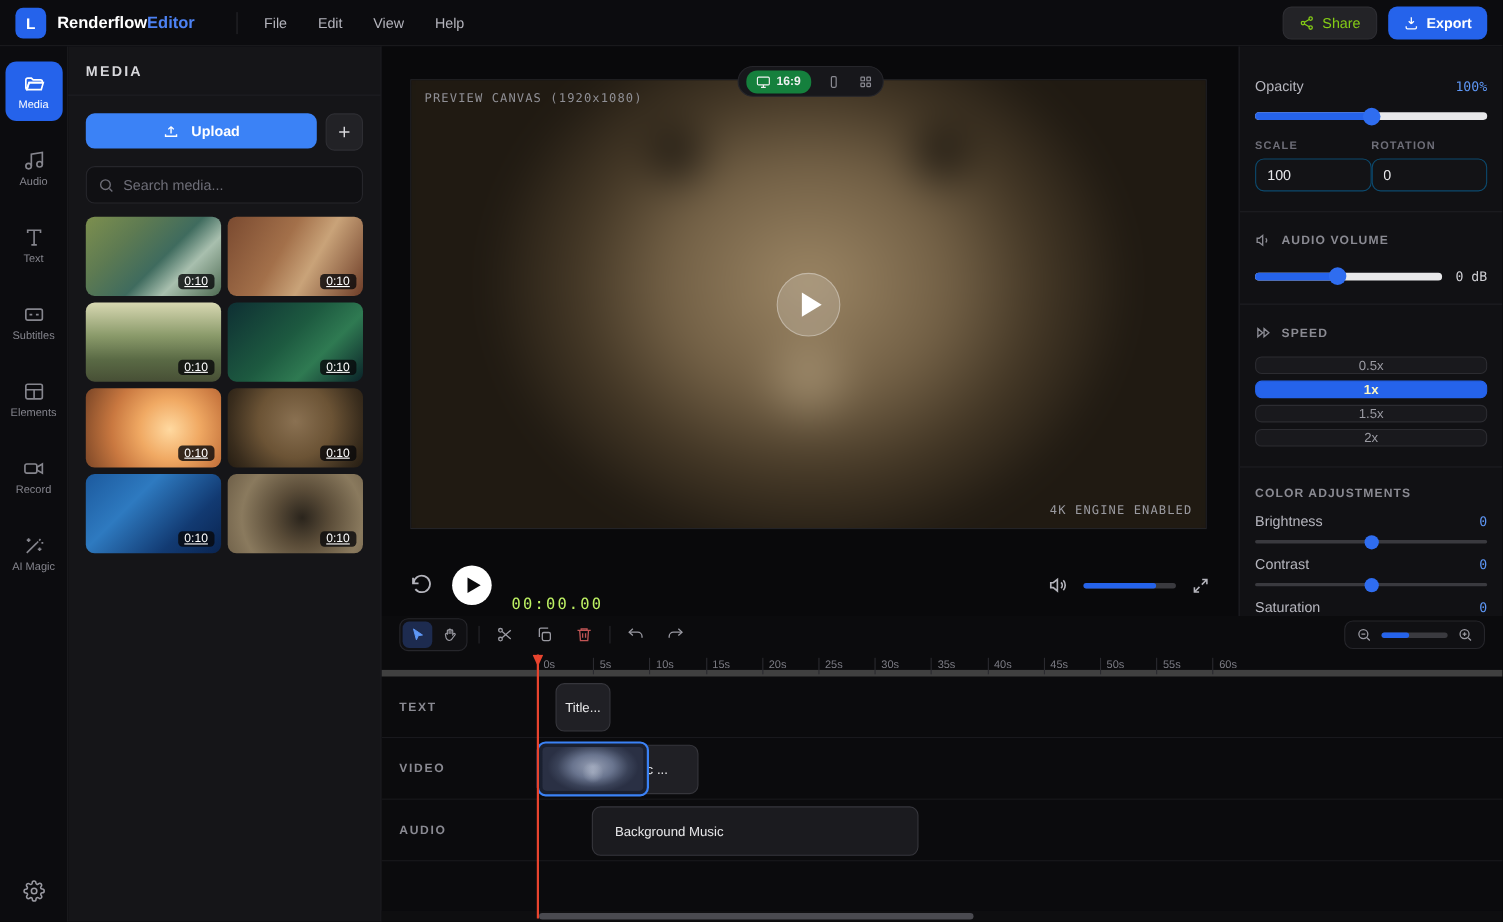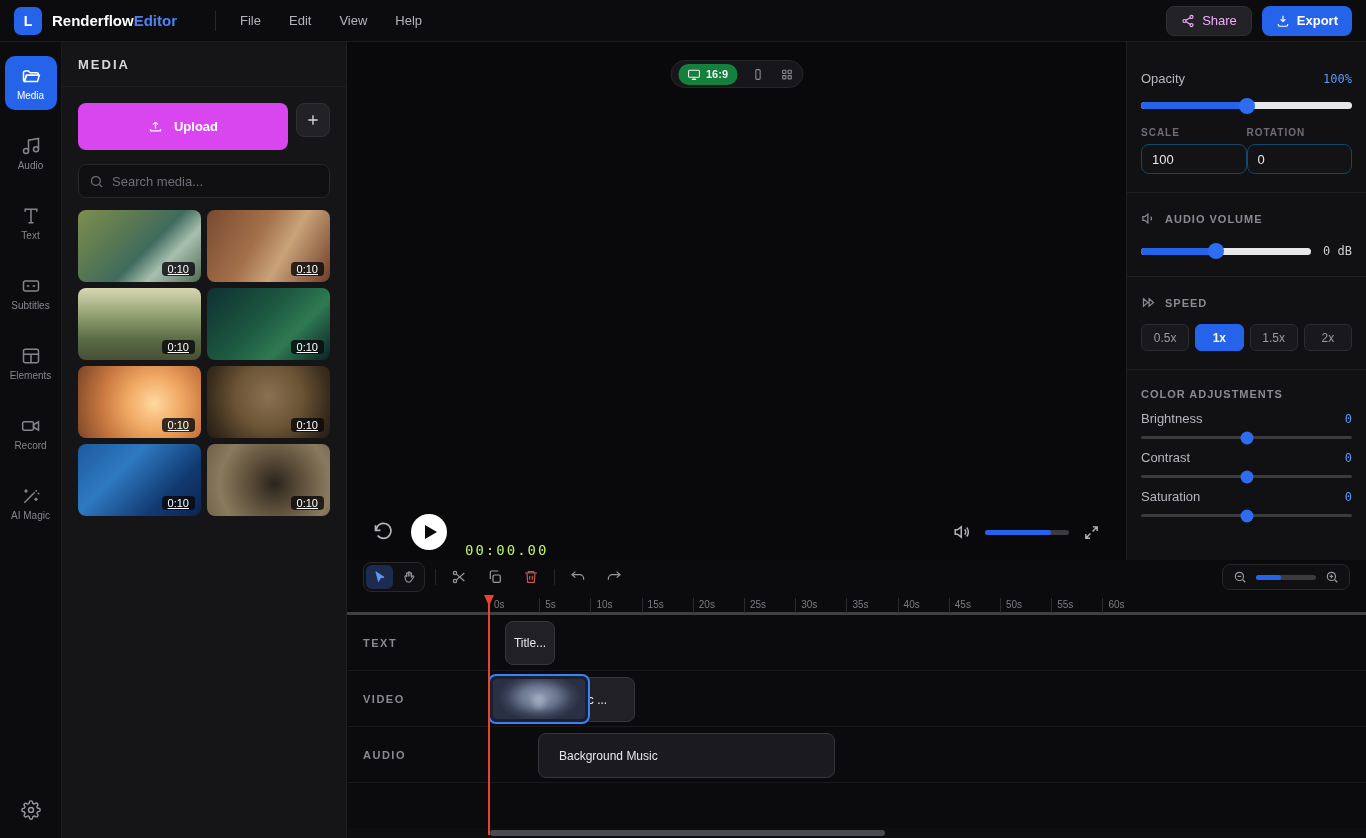--- a/index.html
+++ b/index.html
@@ -10,36 +10,36 @@
   button { cursor:pointer; font-family:inherit; }
 
   
   .topbar { position:absolute; left:0; top:0; width:1366px; height:42px; background:#0c0c0f; border-bottom:1px solid #1b1b1f; display:flex; align-items:center; padding:0 14px; z-index:20; }
   .logo-badge { width:28px; height:28px; border-radius:7px; background:#2563eb; display:flex; align-items:center; justify-content:center; font-weight:bold; font-size:14px; color:#fff; }
   .brand { margin-left:10px; font-size:15px; font-weight:bold; color:#fff; }
   .brand-accent { color:#4d82f3; }
   .menu-divider { width:1px; height:20px; background:#26262b; margin:0 24px 0 38px; }
   .menu { display:flex; gap:28px; font-size:13px; color:#b4b4bc; }
   .topbar-right { margin-left:auto; display:flex; gap:10px; }
-  .btn { display:flex; align-items:center; gap:7px; font-size:13px; border-radius:8px; height:30px; padding:0 14px; border:none; color:#f0abfc; }
+  .btn { display:flex; align-items:center; gap:7px; font-size:13px; border-radius:8px; height:30px; padding:0 14px; border:none; color:#84cc16; }
   .btn-dark { background:#232327; border:1px solid #2e2e33; }
   .btn-blue { background:#2563eb; color:#fff; font-weight:bold; }
 
   
   .rail { position:absolute; left:0; top:42px; bottom:0; width:62px; background:#0c0c0f; border-right:1px solid #1b1b1f; display:flex; flex-direction:column; align-items:center; padding-top:14px; }
   .rail-item { width:52px; height:54px; border-radius:10px; display:flex; flex-direction:column; align-items:center; justify-content:center; gap:4px; color:#85858d; font-size:10px; margin-bottom:16px; cursor:pointer; }
   .rail-item.active { background:#2563eb; color:#fff; }
   .rail-gear { margin-top:auto; margin-bottom:18px; color:#9a9aa2; cursor:pointer; }
 
   
   .media-panel { position:absolute; left:62px; top:42px; bottom:0; width:285px; background:#151518; border-right:1px solid #1f1f23; }
   .media-header { height:45px; display:flex; align-items:center; padding:0 16px; border-bottom:1px solid #1f1f23; font-size:13px; font-weight:bold; letter-spacing:2px; color:#d8d8dc; }
   .media-body { padding:16px; }
   .upload-row { display:flex; gap:8px; }
-  .upload-btn { flex:1; height:47px; background:#d946ef; border:none; border-radius:8px; color:#fff; font-size:13px; font-weight:bold; display:flex; align-items:center; justify-content:center; gap:11px; }
+  .upload-btn { flex:1; height:32px; background:#3b82f6; border:none; border-radius:8px; color:#fff; font-size:13px; font-weight:bold; display:flex; align-items:center; justify-content:center; gap:11px; }
   .add-btn { width:34px; height:34px; background:#222226; border:1px solid #2e2e33; border-radius:8px; color:#d8d8dc; display:flex; align-items:center; justify-content:center; }
   .search-box { margin-top:14px; height:34px; background:#101013; border:1px solid #26262b; border-radius:8px; display:flex; align-items:center; padding:0 10px; gap:8px; color:#6e6e78; }
   .search-box input { flex:1; background:transparent; border:none; outline:none; color:#d4d4d8; font-size:13px; font-family:inherit; min-width:0; }
   .search-box input::placeholder { color:#6e6e78; }
   .media-grid { margin-top:12px; display:grid; grid-template-columns:1fr 1fr; gap:6px; }
   .thumb { position:relative; height:72px; border-radius:8px; overflow:hidden; background:#232327; cursor:pointer; }
   .dur { position:absolute; right:6px; bottom:6px; background:rgba(8,8,10,.8); border-radius:4px; padding:1px 6px; font-size:11px; color:#fff;text-decoration:underline; }
 
   
   .stage { position:absolute; left:347px; top:42px; width:779px; height:518px; background:#09090b; }
@@ -80,41 +80,41 @@
   .sthumb { position:absolute; top:50%; transform:translate(-50%,-50%); width:16px; height:16px; border-radius:50%; background:#2f6df0; }
   .mini-label { font-size:10px; letter-spacing:1px; color:#6e6e78; font-weight:bold; }
   .input-grid { display:flex; gap:0; margin-top:18px; }
   .input-col { flex:1; }
   .num-input { width:100%; height:30px; background:#131316; border:1px solid #0c4a6e; border-radius:8px; color:#e8e8ea; font-size:13px; padding:0 10px; margin-top:6px; font-family:inherit; }
   .divider { height:1px; background:#1f1f23; margin:18px -14px; }
   .section-title { display:flex; align-items:center; gap:9px; font-size:11px; font-weight:bold; letter-spacing:1px; color:#8a8a92; }
   .vol-row { display:flex; align-items:center; gap:12px; margin-top:18px; }
   .vol-row .slider { flex:1; }
   .db-value { font-size:12px; color:#cfcfd4; white-space:nowrap; }
-  .speed-row { display:flex; gap:6px; margin-top:14px; }
+  .speed-row { display:flex; gap:6px; margin-top:14px;flex-direction:column; }
   .speed-btn { flex:1; height:27px; border-radius:6px; background:#19191d; border:1px solid #2c2c31; color:#9a9aa2; font-size:12px; }
   .speed-btn.active { background:#2563eb; border-color:#2563eb; color:#fef9c3; font-weight:bold; }
   .cs-row { margin-top:11px; }
   .cs-track { position:relative; height:3px; background:#3a3a3f; border-radius:2px; margin-top:10px; cursor:pointer; }
   .cs-thumb { position:absolute; left:50%; top:50%; transform:translate(-50%,-50%); width:13px; height:13px; border-radius:50%; background:#2f6df0; }
 
   
   .timeline { position:absolute; left:347px; top:560px; width:1019px; bottom:0; background:#0b0b0d; }
   .tl-toolbar { height:34px; display:flex; align-items:center; padding:0 16px; gap:10px; }
   .tool-group { display:flex; border:1px solid #26262b; border-radius:8px; padding:2px; gap:2px; background:#101013; }
   .tool-btn { width:27px; height:24px; border-radius:6px; background:none; border:none; color:#9a9aa2; display:flex; align-items:center; justify-content:center; }
   .tool-btn.active { background:#1d2b4f; color:#5e97f6; }
   .tb-icon { background:none; border:none; color:#9a9aa2; width:26px; height:26px; display:flex; align-items:center; justify-content:center; }
   .tb-icon.danger { color:#c25555; }
   .tb-divider { width:1px; height:16px; background:#26262b; }
   .zoom-group { margin-left:auto; display:flex; align-items:center; gap:9px; border:1px solid #26262b; background:#101013; border-radius:8px; padding:5px 10px; }
   .zoom-slider { width:60px; height:5px; background:#3a3a3f; border-radius:3px; position:relative; cursor:pointer; }
   .zbtn { background:none; border:none; color:#9a9aa2; display:flex; padding:0; }
 
-  .tl-ruler { position:absolute; top:35px; left:0; right:0; height:20px; border-bottom:3px solid #404040; }
+  .tl-ruler { position:absolute; top:35px; left:0; right:0; height:20px; border-bottom:6px solid #404040; }
   .tick { position:absolute; top:3px; font-size:10px; color:#7c7c84; padding-left:5px; border-left:1px solid #2a2a2f; height:15px; line-height:14px; }
   .track-row { position:absolute; left:0; right:0; height:56px; border-bottom:1px solid #19191d; }
   .track-label { position:absolute; left:16px; top:50%; transform:translateY(-50%); font-size:11px; font-weight:bold; letter-spacing:1.5px; color:#8a8a92; }
   .clip { position:absolute; border-radius:8px; background:#202025; border:1px solid #36363c; display:flex; align-items:center; justify-content:center; font-size:12px; color:#e8e8ea; cursor:pointer; overflow:hidden; }
   .clip-title { left:158px; top:61px; width:50px; height:44px; }
   .clip-scenic { left:183px; top:117px; width:105px; height:45px; z-index:1; }
   .clip-video { left:141px; top:114px; width:102px; height:50px; border:2px solid #3b82f6; z-index:2; padding:3px; background:#1a2030; }
   .clip-video-art { width:100%; height:100%; border-radius:4px;
     background:
       radial-gradient(circle 14px at 50% 58%, rgba(190,198,214,.5), transparent 70%),
@@ -319,20 +319,28 @@
           <svg width="13" height="13" viewBox="0 0 24 24" fill="none" stroke="currentColor" stroke-width="2">
             <rect x="4" y="4" width="6" height="6" rx="1"></rect>
             <rect x="14" y="4" width="6" height="6" rx="1"></rect>
             <rect x="4" y="14" width="6" height="6" rx="1"></rect>
             <rect x="14" y="14" width="6" height="6" rx="1"></rect>
           </svg>
         </span>
       </button>
   </div>
 
+  <div class="canvas">
+    <div class="canvas-art"></div>
+    <div class="canvas-label mono">PREVIEW CANVAS (1920x1080)</div>
+    <div class="engine-label mono">4K ENGINE ENABLED</div>
+    <div class="canvas-play">
+        <div class="tri"></div>
+      </div>
+  </div>
 
   <div class="transport">
     <button class="icon-btn">
         <span>
           <svg width="20" height="20" viewBox="0 0 24 24" fill="none" stroke="currentColor" stroke-width="2">
             <path d="M3 4v6h6"></path>
             <path d="M3.5 10a9 9 0 1 1 2 6.3"></path>
           </svg>
         </span>
       </button>

